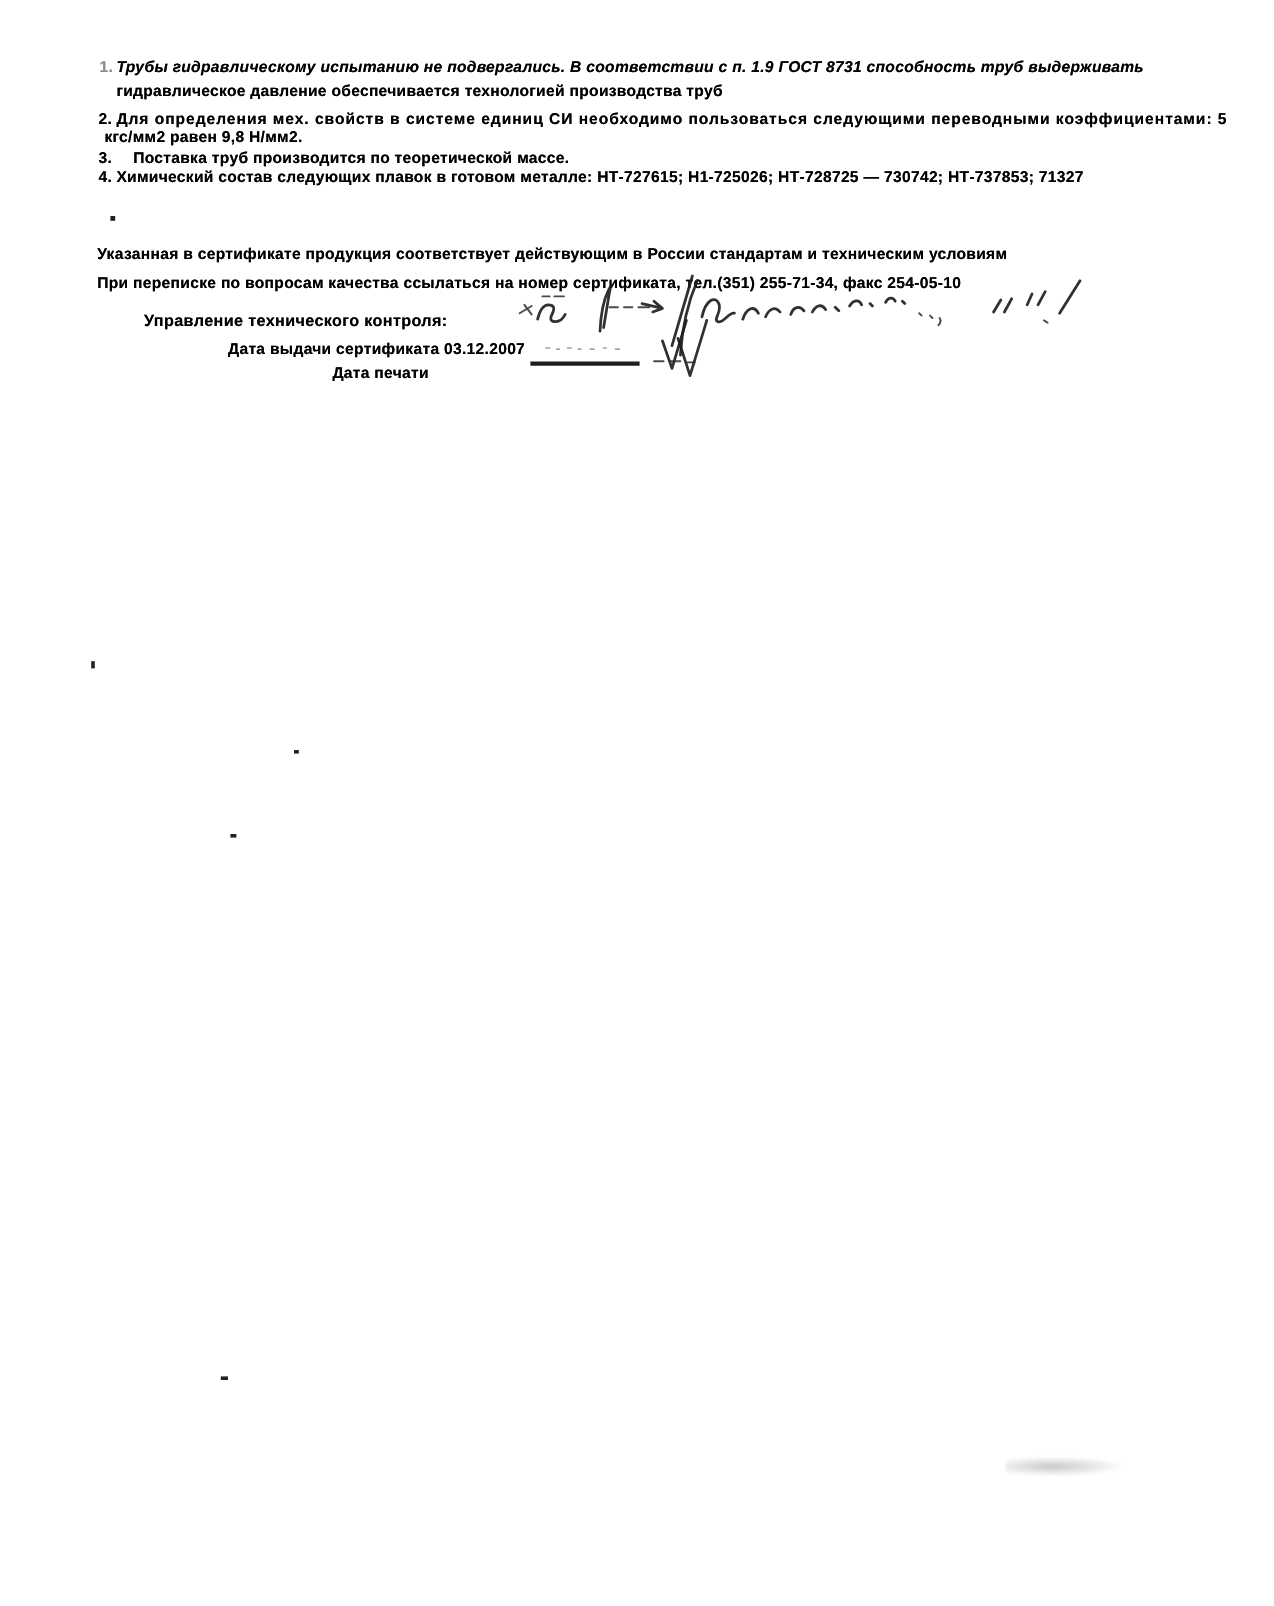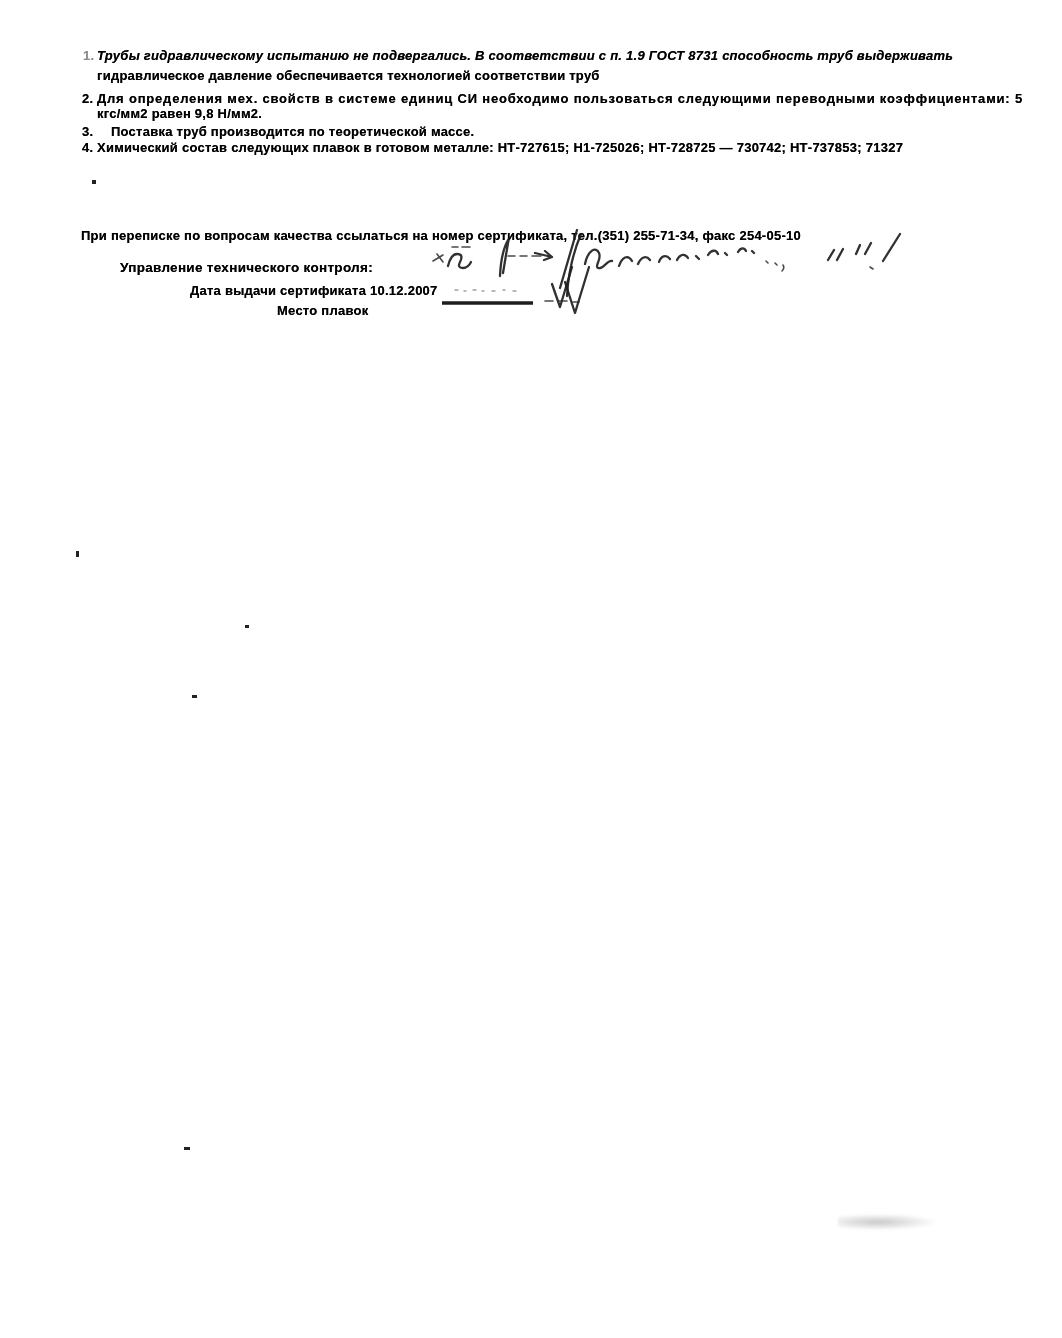--- a/index.html
+++ b/index.html
@@ -36,41 +36,42 @@
   .sig-underline{fill:none;stroke:#111;stroke-width:3.4;stroke-linecap:butt;opacity:0.95;}
 </style>
 </head>
 <body>
 
 <div class="page">
 
   <div>
     <span class="scan-text faded" style="left:83px;top:48px;">1.</span>
     <span class="scan-text" style="left:97px;top:48px;font-style:italic;">Трубы гидравлическому испытанию не подвергались. В соответствии с п. 1.9 ГОСТ 8731 способность труб выдерживать</span>
-    <span class="scan-text" style="left:97px;top:68px;">гидравлическое давление обеспечивается технологией соответствии труб</span>
+    <span class="scan-text" style="left:97px;top:68px;">гидравлическое давление обеспечивается технологией производства труб</span>
 
     <span class="scan-text" style="left:82px;top:91px;">2.</span>
     <span class="scan-text stretch" style="left:97px;top:91px;">Для определения мех. свойств в системе единиц СИ необходимо пользоваться следующими переводными коэффициентами: 5</span>
-    <span class="scan-text" style="left:97px;top:106px;">кгс/мм2 равен 9,8 Н/мм2.</span>
+    <span class="scan-text" style="left:87px;top:106px;">кгс/мм2 равен 9,8 Н/мм2.</span>
 
     <span class="scan-text" style="left:82px;top:124px;">3.</span>
     <span class="scan-text" style="left:111px;top:124px;">Поставка труб производится по теоретической массе.</span>
 
     <span class="scan-text" style="left:82px;top:140px;">4.</span>
     <span class="scan-text" style="left:97px;top:140px;text-align:right;">Химический состав следующих плавок в готовом металле: НТ-727615; Н1-725026; НТ-728725 — 730742; НТ-737853; 71327</span>
   </div>
 
   <div class="speck" style="left:92px;top:180px;width:4px;height:4px;"></div>
 
+  <span class="scan-text" style="left:81px;top:204px;">Указанная в сертификате продукция соответствует действующим в России стандартам и техническим условиям</span>
   <span class="scan-text" style="left:81px;top:228px;">При переписке по вопросам качества ссылаться на номер сертификата, тел.(351) 255-71-34, факс 254-05-10</span>
 
   <div>
     <span class="scan-text dept" style="left:120px;top:260px;">Управление технического контроля:</span>
-    <span class="scan-text" style="left:190px;top:283px;">Дата выдачи сертификата 10.12.2007</span>
-    <span class="scan-text" style="left:277px;top:303px;">Место плавок</span>
+    <span class="scan-text" style="left:190px;top:283px;">Дата выдачи сертификата 03.12.2007</span>
+    <span class="scan-text" style="left:277px;top:303px;">Дата печати</span>
 
     <svg class="sig-svg" width="530" height="112" viewBox="0 0 530 112" aria-hidden="true">
 
       <path class="sig-thin" d="M33,41 l10,-6 M37,34 l6,8"></path>
 
       <path class="sig-stroke" d="M48,46 q3,-12 9,-12 q7,0 3,8 q-3,6 3,6 q5,0 8,-6"></path>
       <path class="sig-thin" d="M52,27 h6 m4,0 h8"></path>
 
       <path class="sig-stroke" d="M100,56 q1,-22 7,-34 q3,-6 1,1 l-5,30"></path>
 

